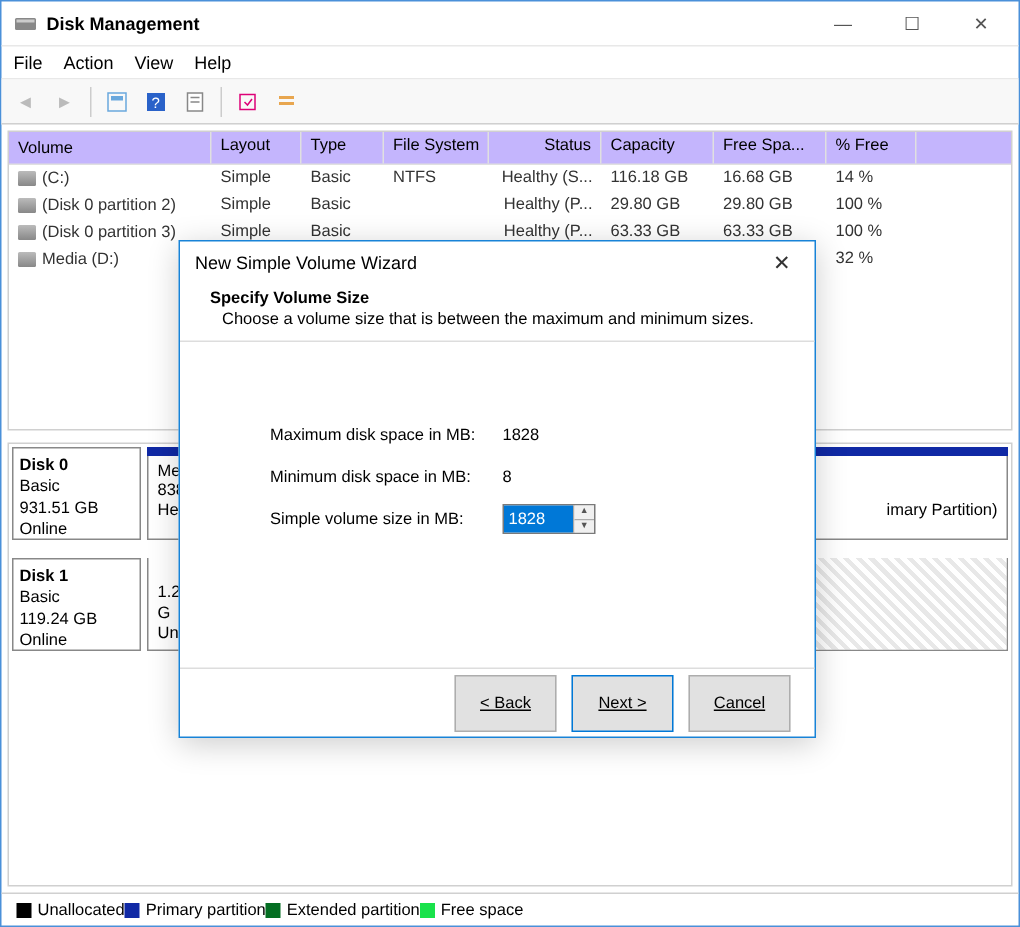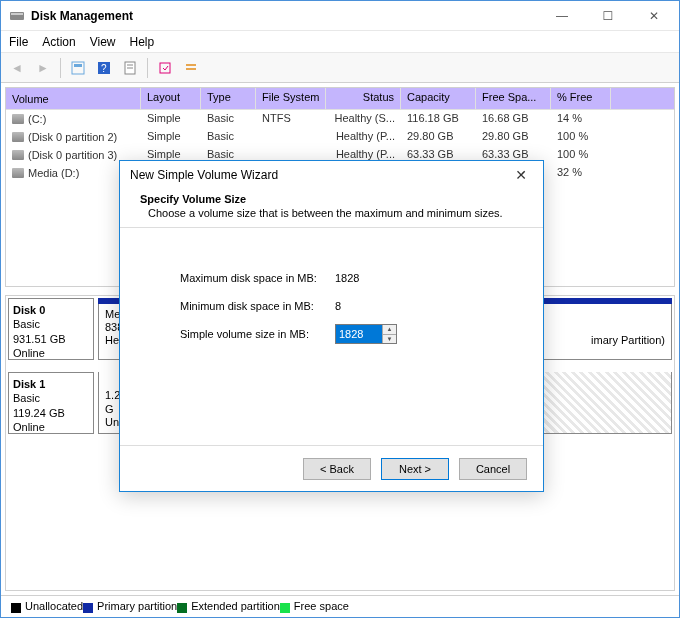--- a/index.html
+++ b/index.html
@@ -192,21 +192,21 @@
   .dlg-title .t { flex: 1; font-size: 12px; }
   .dlg-close { font-size: 14px; color: #333; padding: 2px 6px;}
   .dlg-body {
     flex: 1;
     padding: 0 20px;
   }
   .dlg-head { font-weight: bold; margin-top: 4px; }
   .dlg-sub { margin: 2px 0 8px 8px; }
   .dlg-sep { border-top: 1px solid #ddd; margin: 4px -20px 0; }
   .dlg-form {
-    margin-top: 36px;
+    margin-top: 48px;
     margin-left: 40px;
   }
   .dlg-row {
     display: flex;
     align-items: center;
     height: 28px;
   }
   .dlg-label { width: 155px; }
   .dlg-val { }
   .spinwrap {
@@ -243,25 +243,26 @@
     display: flex;
     align-items: center;
     justify-content: flex-end;
     gap: 10px;
     padding: 0 16px;
     border-top: 1px solid #ddd;
     margin-top: auto;
   }
   .dlg-btns button {
     min-width: 68px;
-    height: 22px;
+    height: 38px;
     font-size: 11px;
     border: 1px solid #adadad;
     background: #e1e1e1;
     padding: 0 10px;
+    text-decoration: underline;
   }
   .dlg-btns button.primary {
     border: 1px solid #0078d7;
   }
 </style>
 </head>
 <body>
 
 <div class="window">
 

